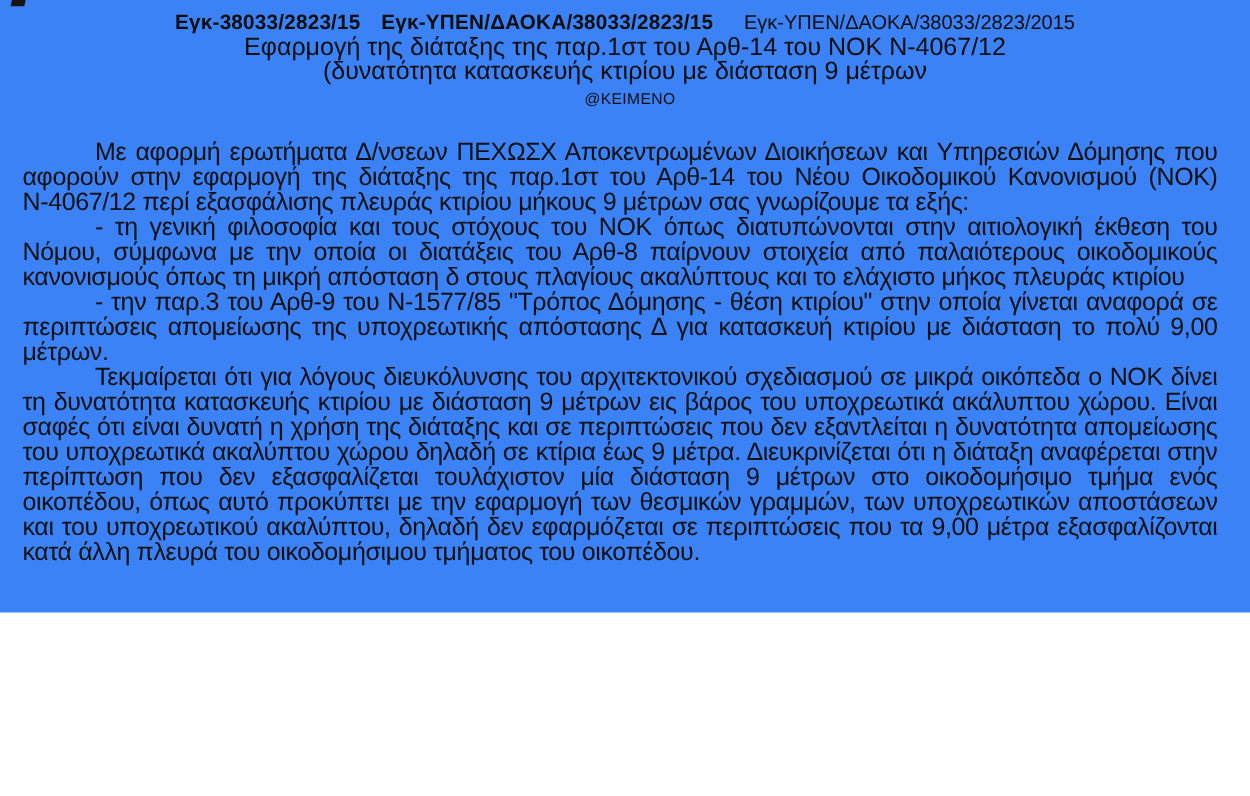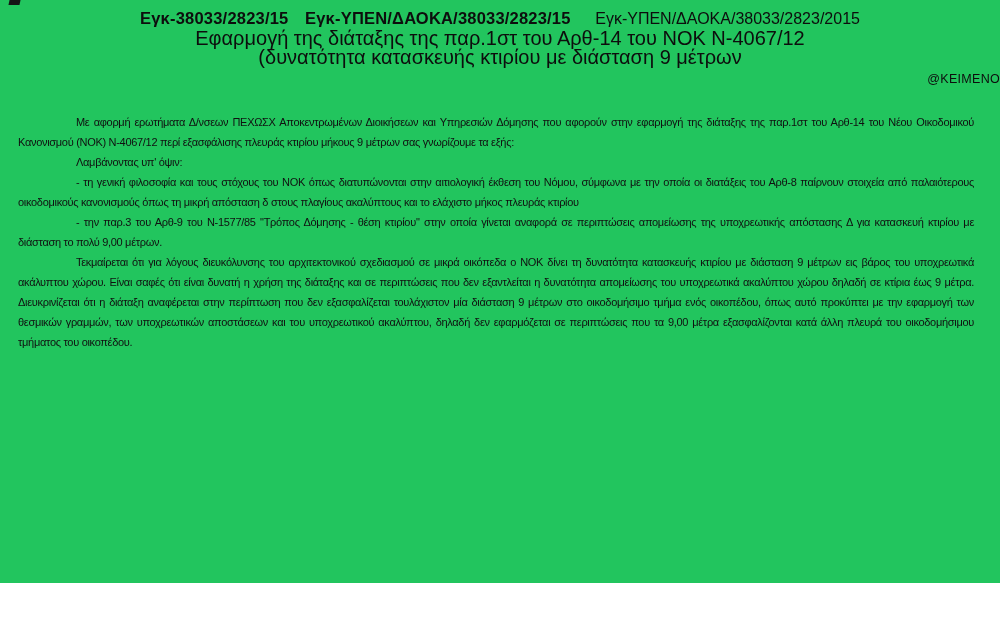--- a/index.html
+++ b/index.html
@@ -5,22 +5,22 @@
   html, body { margin: 0; padding: 0; }
   body {
     width: 1000px; height: 637px;
     background: #ffffff;
     font-family: "Liberation Sans", "DejaVu Sans", sans-serif;
     color: #0d0d0d;
     overflow: hidden;
   }
   .page {
     position: relative;
-    width: 1000px; height: 583px;
-    background: #22c55e;
+    width: 1000px; height: 490px;
+    background: #3b82f6;
   }
   
   .artifact {
     position: absolute;
     left: 9px; top: 0;
     width: 11px; height: 5px;
     background: #151515;
     transform: skewX(-12deg);
   }
   header.doc-header {
@@ -33,27 +33,27 @@
   .ref-line1 { font-size: 16.5px; }
   .ref-line1 .bold { font-weight: 700; letter-spacing: 0.2px; }
   .gap-sm { margin-left: 12px; }
   .gap-md { margin-left: 20px; }
   .ref-line1 .regular { font-weight: 400; font-size: 16px; }
   .subject { font-size: 20px; }
   .keimeno {
     margin: 4px 0 0 8px;
     font-size: 12.5px;
     line-height: 14px;
-    text-align: right;
+    text-align: center;
     letter-spacing: 0.3px;
   }
   main.content {
     margin: 26px 26px 0 18px;
     text-align: justify;
-    font-size: 11px;
+    font-size: 20px;
     line-height: 20px;
     letter-spacing: -0.3px;
     color: #101010;
   }
   main.content p {
     margin: 0;
     text-indent: 58px;
   }
   p.g18 { margin-top: 18px; }
   p.g22 { margin-top: 22px; }
@@ -73,19 +73,18 @@
       <span class="regular gap-md">Εγκ-ΥΠΕΝ/ΔΑΟΚΑ/38033/2823/2015</span>
     </div>
     <div class="subject">Εφαρμογή της διάταξης της παρ.1στ του Αρθ-14 του ΝΟΚ Ν-4067/12</div>
     <div class="subject">(δυνατότητα κατασκευής κτιρίου με διάσταση 9 μέτρων</div>
   </header>
 
   <div class="keimeno">@ΚΕΙΜΕΝΟ</div>
 
   <main class="content">
     <p>Με αφορμή ερωτήματα Δ/νσεων ΠΕΧΩΣΧ Αποκεντρωμένων Διοικήσεων και Υπηρεσιών Δόμησης που αφορούν στην εφαρμογή της διάταξης της παρ.1στ του Αρθ-14 του Νέου Οικοδομικού Κανονισμού (ΝΟΚ) Ν-4067/12 περί εξασφάλισης πλευράς κτιρίου μήκους 9 μέτρων σας γνωρίζουμε τα εξής:</p>
-    <p class="g18">Λαμβάνοντας υπ' όψιν:</p>
     <p class="g26">- τη γενική φιλοσοφία και τους στόχους του ΝΟΚ όπως διατυπώνονται στην αιτιολογική έκθεση του Νόμου, σύμφωνα με την οποία οι διατάξεις του Αρθ-8 παίρνουν στοιχεία από παλαιότερους οικοδομικούς κανονισμούς όπως τη μικρή απόσταση δ στους πλαγίους ακαλύπτους και το ελάχιστο μήκος πλευράς κτιρίου</p>
     <p class="g22">- την παρ.3 του Αρθ-9 του Ν-1577/85 "Τρόπος Δόμησης - θέση κτιρίου" στην οποία γίνεται αναφορά σε περιπτώσεις απομείωσης της υποχρεωτικής απόστασης Δ για κατασκευή κτιρίου με διάσταση το πολύ 9,00 μέτρων.</p>
     <p class="g18">Τεκμαίρεται ότι για λόγους διευκόλυνσης του αρχιτεκτονικού σχεδιασμού σε μικρά οικόπεδα ο ΝΟΚ δίνει τη δυνατότητα κατασκευής κτιρίου με διάσταση 9 μέτρων εις βάρος του υποχρεωτικά ακάλυπτου χώρου. Είναι σαφές ότι είναι δυνατή η χρήση της διάταξης και σε περιπτώσεις που δεν εξαντλείται η δυνατότητα απομείωσης του υποχρεωτικά ακαλύπτου χώρου δηλαδή σε κτίρια έως 9 μέτρα. Διευκρινίζεται ότι η διάταξη αναφέρεται στην περίπτωση που δεν εξασφαλίζεται τουλάχιστον μία διάσταση 9 μέτρων στο οικοδομήσιμο τμήμα ενός οικοπέδου, όπως αυτό προκύπτει με την εφαρμογή των θεσμικών γραμμών, των υποχρεωτικών αποστάσεων και του υποχρεωτικού ακαλύπτου, δηλαδή δεν εφαρμόζεται σε περιπτώσεις που τα 9,00 μέτρα εξασφαλίζονται κατά άλλη πλευρά του οικοδομήσιμου τμήματος του οικοπέδου.</p>
   </main>
 
 </div>
 
 </body></html>

